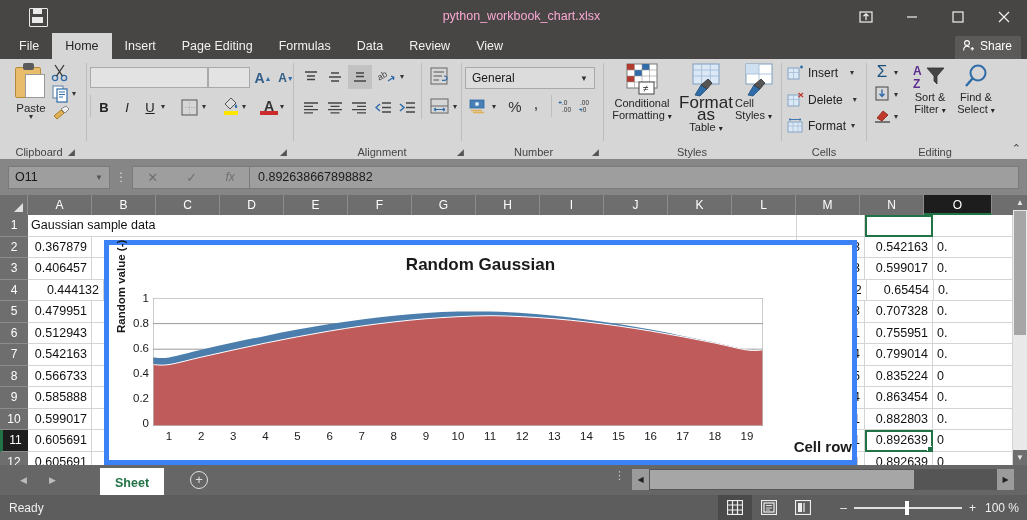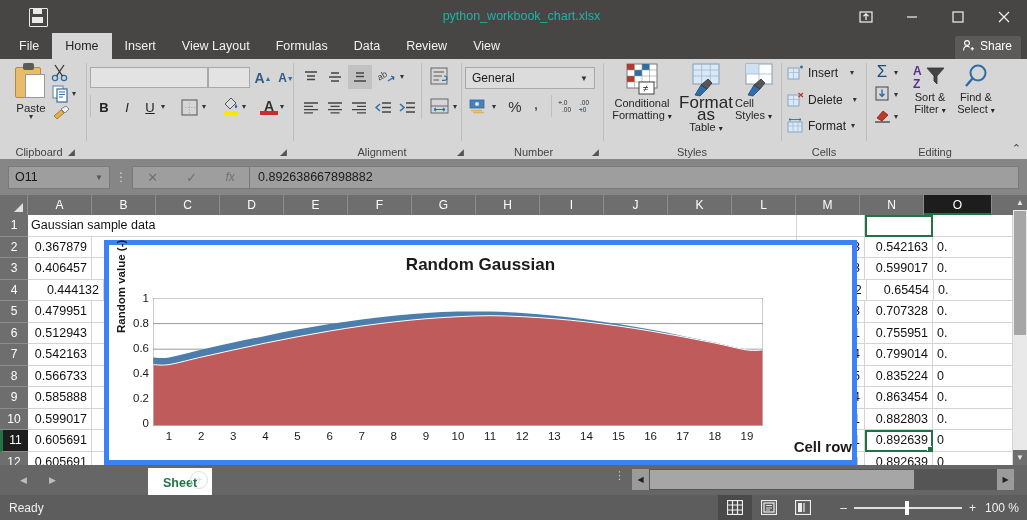--- a/index.html
+++ b/index.html
@@ -22,21 +22,21 @@
     content: ""; position: absolute; left: 0; top: 0; width: 17px; height: 17px;
     border: 1.6px solid #e9e9e9; border-radius: 1px;
   }
   .save-glyph::after {
     content: ""; position: absolute; left: 4px; top: 0px; width: 9px; height: 6px;
     background: #e9e9e9;
   }
   .save-inner { position: absolute; left: 3px; bottom: 1.6px; width: 11px; height: 6px; background:#e9e9e9; }
   .title-text {
     position: absolute; left: 16px; right: 0; top: 0; height: 33px;
-    line-height: 33px; text-align: center; color: #14b8a6; font-size: 12.5px;
+    line-height: 33px; text-align: center; color: #f9a8d4; font-size: 12.5px;
     pointer-events: none;
   }
   .wincontrols { position: absolute; right: 0; top: 0; height: 33px; display: flex; }
   .wc { width: 46px; height: 33px; display: flex; align-items: center; justify-content: center; color: #f1f1f1; }
   .wc svg { display: block; }
 
   
   .tabstrip {
     position: absolute; left: 0; top: 33px; width: 1027px; height: 26px;
     background: #484644; display: flex; align-items: flex-end;
@@ -172,21 +172,21 @@
 
   
   .tabbar {
     position: absolute; left: 0; top: 465px; width: 1027px; height: 30px;
     background: #666666;
   }
   .navarrows { position: absolute; left: 20px; top: 0; height: 30px; display: flex; align-items: center; gap: 22px; color: #bdbdbd; font-size: 9px; }
   .sheettab {
     position: absolute; left: 100px; top: 3px; height: 27px; padding: 0 15px;
     background: #fff; color: #217346; font-size: 12.5px; font-weight: bold;
-    display: flex; align-items: center; border-top: 2px solid #fff; margin-left: 48px;
+    display: flex; align-items: center; border-top: 2px solid #fff;
   }
   .addsheet { position: absolute; left: 190px; top: 6px; width: 18px; height: 18px; border: 1.5px solid #e0e0e0;
     border-radius: 50%; color: #e0e0e0; font-size: 13px; display:flex; align-items:center; justify-content:center; line-height: 0;}
   .hdots { position: absolute; left: 614px; top: 8px; color: #d0d0d0; font-size: 11px; line-height: 5px; }
   .hscroll { position: absolute; left: 632px; top: 4px; width: 382px; height: 21px; background: #555; }
   .hs-l, .hs-r { position: absolute; top: 0; width: 17px; height: 21px; background: #9b9b9b; color: #222;
      display: flex; align-items: center; justify-content: center; font-size: 8px; }
   .hs-l { left: 0; } .hs-r { right: 0; }
   .hs-thumb { position: absolute; left: 18px; top: 1px; width: 264px; height: 19px; background: #a6a6a6; }
 
@@ -238,21 +238,21 @@
             <path d="M1 1 L11 11 M11 1 L1 11" stroke="#f1f1f1" stroke-width="1.2"></path>
           </svg>
       </div>
     </div>
   </div>
 
   <div class="tabstrip">
     <div class="tab" style="margin-left:6px">File</div>
     <div class="tab active">Home</div>
     <div class="tab">Insert</div>
-    <div class="tab">View Layout</div>
+    <div class="tab">Page Editing</div>
     <div class="tab">Formulas</div>
     <div class="tab">Data</div>
     <div class="tab">Review</div>
     <div class="tab">View</div>
     <div class="share-btn">
       <svg width="13" height="13" viewBox="0 0 13 13">
           <circle cx="5" cy="4" r="2.4" fill="none" stroke="#fff" stroke-width="1.1"></circle>
           <path d="M1.6 11.5 C1.6 8.6 3.2 7.3 5 7.3 C6.1 7.3 7 7.7 7.6 8.4" fill="none" stroke="#fff" stroke-width="1.1"></path>
           <path d="M8.6 9.8 H12 M10.3 8.1 V11.5" stroke="#fff" stroke-width="1.1"></path>
         </svg>

